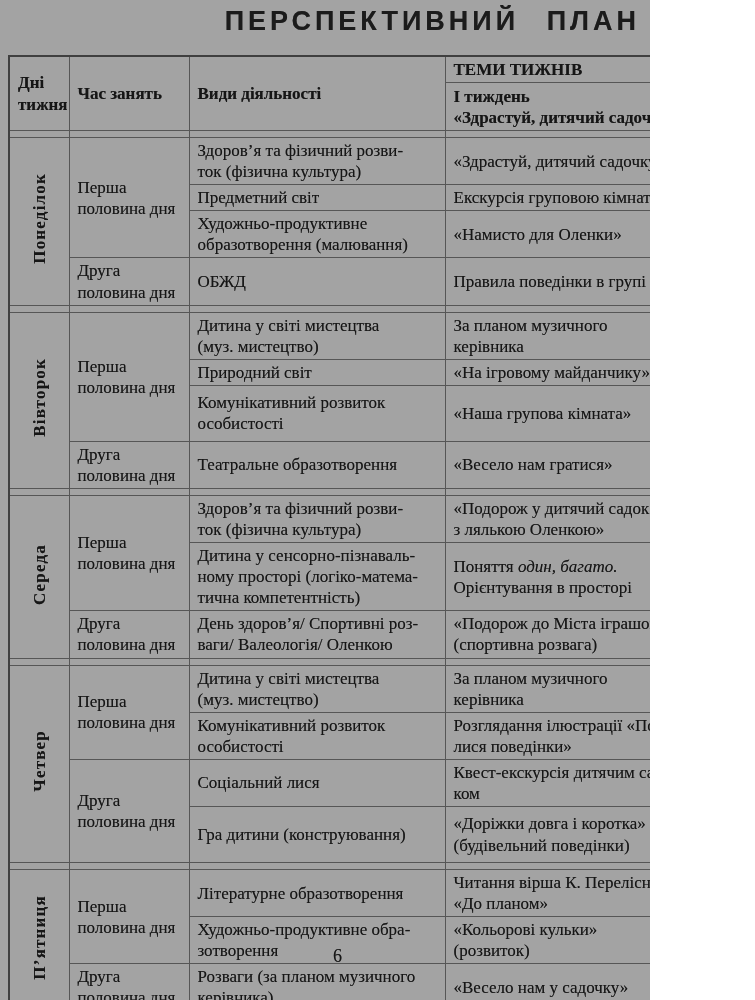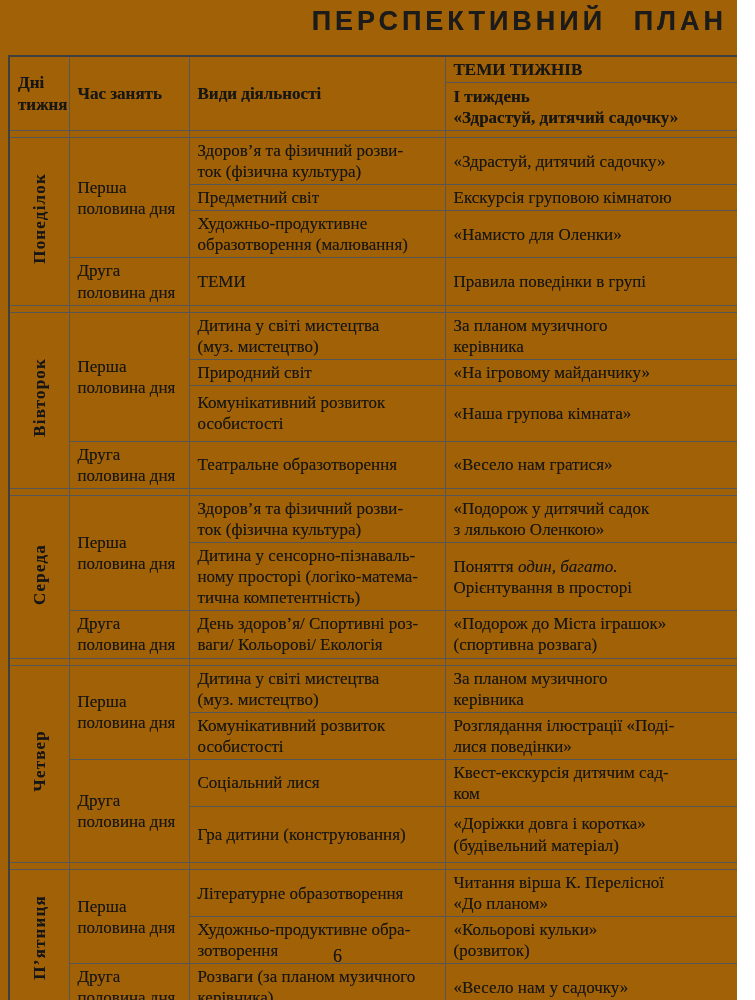--- a/index.html
+++ b/index.html
@@ -4,22 +4,22 @@
 <style>
   html,body { margin:0; padding:0; }
   body {
     width:755px; height:1000px;
     background:#ffffff;
     font-family:"Liberation Serif","DejaVu Serif",serif;
     color:#161616;
   }
   .sheet {
     position:relative;
-    width:737px; height:1000px;
-    background:#a16207;
+    width:650px; height:1000px;
+    background:#a3a3a3;
     overflow:hidden;
     text-shadow:0 0 0.3px rgba(0,0,0,0.45); 
     text-decoration:underline;
   }
   .title {
     position:absolute;
     top:6px; right:10px;
     font-family:"Liberation Sans","DejaVu Sans",sans-serif;
     font-weight:700;
     font-size:27px;
@@ -122,21 +122,21 @@
         <td>Екскурсія груповою кімнатою</td>
       </tr>
       <tr style="height:38px">
         <td>Художньо-продуктивне
 образотворення (малювання)</td>
         <td>«Намисто для Оленки»</td>
       </tr>
       <tr style="height:40px">
         <td>Друга
 половина дня</td>
-        <td>ТЕМИ</td>
+        <td>ОБЖД</td>
         <td>Правила поведінки в групі</td>
       </tr>
     </tbody>
 
     <tbody>
         <tr class="gap">
       <td></td>
           <td></td>
           <td></td>
           <td></td>
@@ -193,21 +193,21 @@
         <td>Дитина у сенсорно-пізнаваль-
 ному просторі (логіко-матема-
 тична компетентність)</td>
         <td><span>Поняття </span><i>один, багато.</i><span>
 Орієнтування в просторі</span></td>
       </tr>
       <tr style="height:44px">
         <td>Друга
 половина дня</td>
         <td>День здоров’я/ Спортивні роз-
-ваги/ Кольорові/ Екологія</td>
+ваги/ Валеологія/ Оленкою</td>
         <td>«Подорож до Міста іграшок»
 (спортивна розвага)</td>
       </tr>
     </tbody>
 
     <tbody>
         <tr class="gap">
       <td></td>
           <td></td>
           <td></td>
@@ -234,21 +234,21 @@
       <tr style="height:40px">
         <td rowspan="2">Друга
 половина дня</td>
         <td>Соціальний лися</td>
         <td>Квест-екскурсія дитячим сад-
 ком</td>
       </tr>
       <tr style="height:56px">
         <td>Гра дитини (конструювання)</td>
         <td>«Доріжки довга і коротка»
-(будівельний матеріал)</td>
+(будівельний поведінки)</td>
       </tr>
     </tbody>
 
     <tbody>
         <tr class="gap">
       <td></td>
           <td></td>
           <td></td>
           <td></td>
     </tr>

